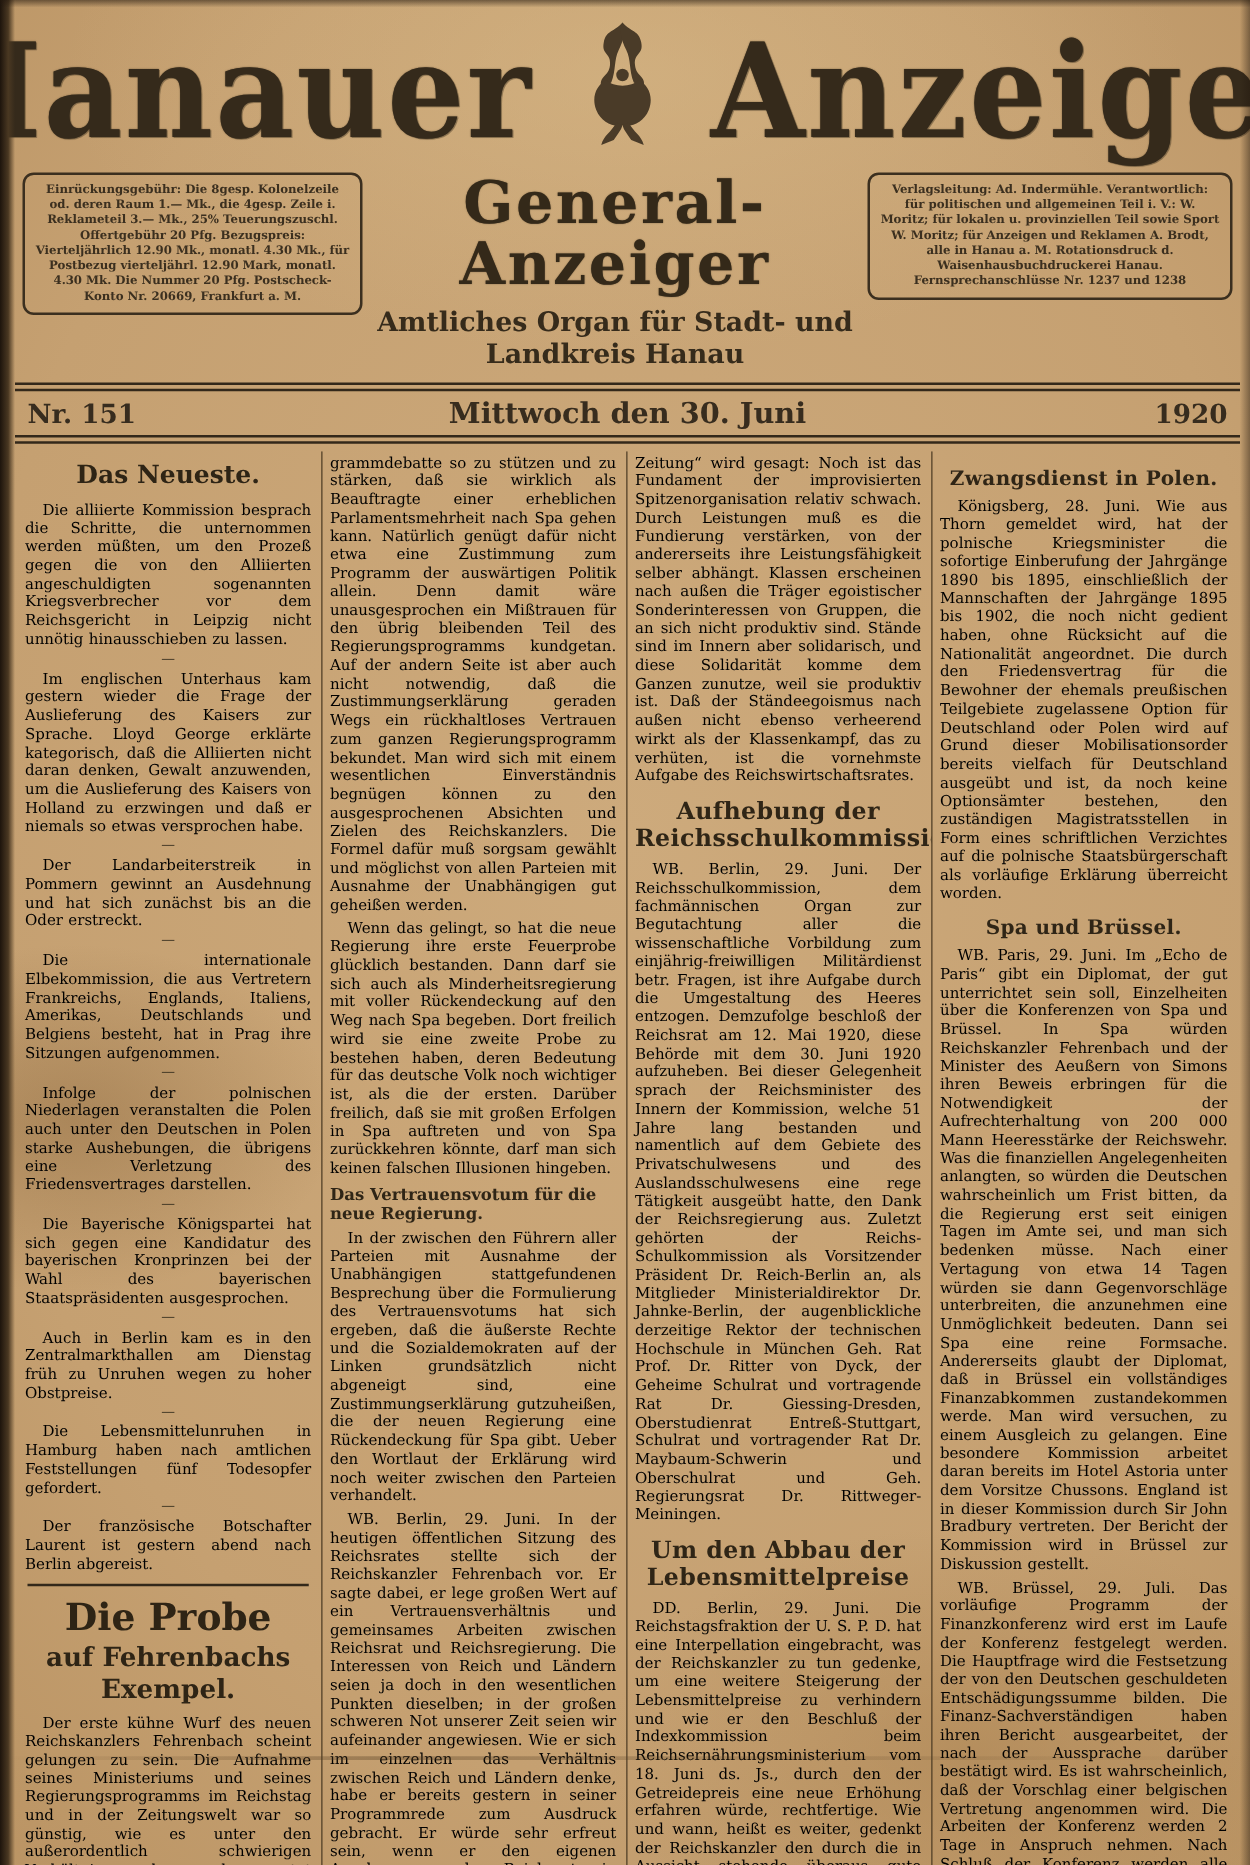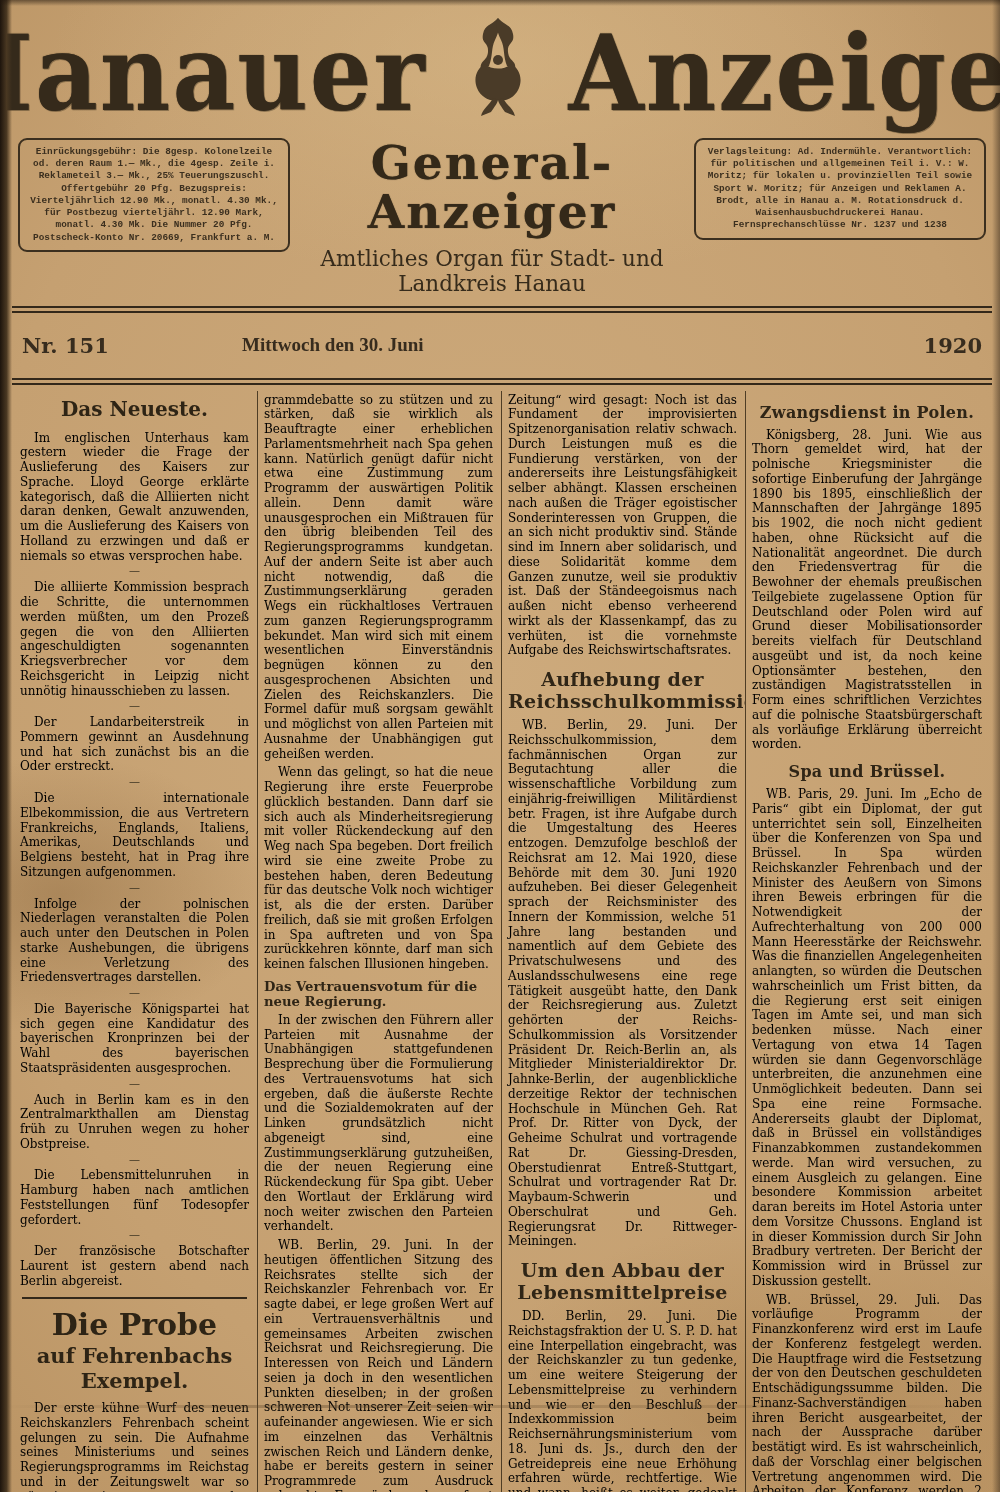--- a/index.html
+++ b/index.html
@@ -28,33 +28,33 @@
   .masthead .word{font-weight:bold;font-size:97px;line-height:1;letter-spacing:2px;
     color:#352a1b;transform:scaleY(1.08);
     text-shadow:0 0 1px rgba(53,42,27,.9), 1px 1px 0 rgba(53,42,27,.35);}
   .crest{flex:0 0 auto;opacity:.88;margin-top:-6px;}
 
   
   .subheader{display:flex;justify-content:space-between;align-items:flex-start;
     padding:8px 14px 6px 18px;}
   .imprint{width:252px;border:2px solid #3b2f1f;border-radius:9px;
     padding:6px 8px;font-size:9.4px;font-weight:bold;line-height:1.3;
-    text-align:center;color:#3b2f1f;font-family:Liberation Mono, monospace;}
+    text-align:center;color:#3b2f1f;}
   .imprint.right{width:272px;}
   .nameplate{flex:1;text-align:center;padding:0 10px;}
   .nameplate .gen{font-size:47px;font-weight:bold;letter-spacing:2px;line-height:1.05;
     color:#342919;text-shadow:0 0 1px rgba(52,41,25,.8);}
-  .nameplate .organ{font-size:21.5px;font-weight:normal;margin-top:9px;color:#362b1b;}
+  .nameplate .organ{font-size:21.5px;font-weight:bold;margin-top:9px;color:#362b1b;}
   .nameplate .sched{font-size:13.5px;font-weight:bold;margin-top:8px;color:#40331f;}
 
   
   .dateline{margin:4px 8px 0 12px;border-top:7px double #33281a;border-bottom:7px double #33281a;
-    display:flex;align-items:center;padding:20px 10px;}
+    display:flex;align-items:center;padding:4px 10px;}
   .dateline .issue{width:220px;font-size:21px;font-weight:bold;}
-  .dateline .date{flex:1;font-size:19px;font-weight:bold;font-family:Liberation Serif, serif;}
+  .dateline .date{flex:1;text-align:center;font-size:23px;font-weight:bold;}
   .dateline .year{width:220px;text-align:right;font-size:21px;font-weight:bold;}
 
   
   .body-cols{display:grid;grid-template-columns:1fr 1fr 1fr 1fr;
     margin:6px 10px 0 14px;height:1186px;overflow:hidden;}
   .col{padding:2px 8px 0 6px;overflow:hidden;border-right:1px solid #4e3d25;}
   .col:last-child{border-right:none;}
   .col p{margin:0 0 4px 0;font-size:12px;line-height:1.23;text-align:justify;
     text-indent:14px;hyphens:auto;-webkit-hyphens:auto;word-spacing:.5px;color:#000000;}
   p.cont{text-indent:0;}
@@ -109,22 +109,22 @@
 <div class="dateline">
   <span class="issue">Nr. 151</span>
   <span class="date">Mittwoch den 30. Juni</span>
   <span class="year">1920</span>
 </div>
 
 <main class="body-cols">
 
   <section class="col">
     <h1 class="h-main">Das Neueste.</h1>
+    <p class="brief">Die alliierte Kommission besprach die Schritte, die unternommen werden müßten, um den Prozeß gegen die von den Alliierten angeschuldigten sogenannten Kriegsverbrecher vor dem Reichsgericht in Leipzig nicht unnötig hinausschieben zu lassen.</p>
     <p class="brief">Im englischen Unterhaus kam gestern wieder die Frage der Auslieferung des Kaisers zur Sprache. Lloyd George erklärte kategorisch, daß die Alliierten nicht daran denken, Gewalt anzuwenden, um die Auslieferung des Kaisers von Holland zu erzwingen und daß er niemals so etwas versprochen habe.</p>
-    <p class="brief">Die alliierte Kommission besprach die Schritte, die unternommen werden müßten, um den Prozeß gegen die von den Alliierten angeschuldigten sogenannten Kriegsverbrecher vor dem Reichsgericht in Leipzig nicht unnötig hinausschieben zu lassen.</p>
     <p class="brief">Der Landarbeiterstreik in Pommern gewinnt an Ausdehnung und hat sich zunächst bis an die Oder erstreckt.</p>
     <p class="brief">Die internationale Elbekommission, die aus Vertretern Frankreichs, Englands, Italiens, Amerikas, Deutschlands und Belgiens besteht, hat in Prag ihre Sitzungen aufgenommen.</p>
     <p class="brief">Infolge der polnischen Niederlagen veranstalten die Polen auch unter den Deutschen in Polen starke Aushebungen, die übrigens eine Verletzung des Friedensvertrages darstellen.</p>
     <p class="brief">Die Bayerische Königspartei hat sich gegen eine Kandidatur des bayerischen Kronprinzen bei der Wahl des bayerischen Staatspräsidenten ausgesprochen.</p>
     <p class="brief">Auch in Berlin kam es in den Zentralmarkthallen am Dienstag früh zu Unruhen wegen zu hoher Obstpreise.</p>
     <p class="brief">Die Lebensmittelunruhen in Hamburg haben nach amtlichen Feststellungen fünf Todesopfer gefordert.</p>
     <p class="brief last">Der französische Botschafter Laurent ist gestern abend nach Berlin abgereist.</p>
     <hr class="section-rule">
     <div class="probe-block">
       <div class="l1">Die Probe</div>

